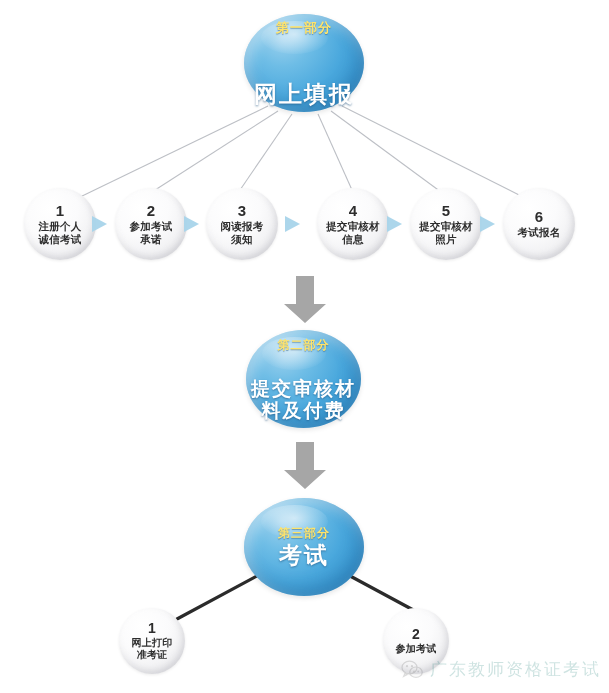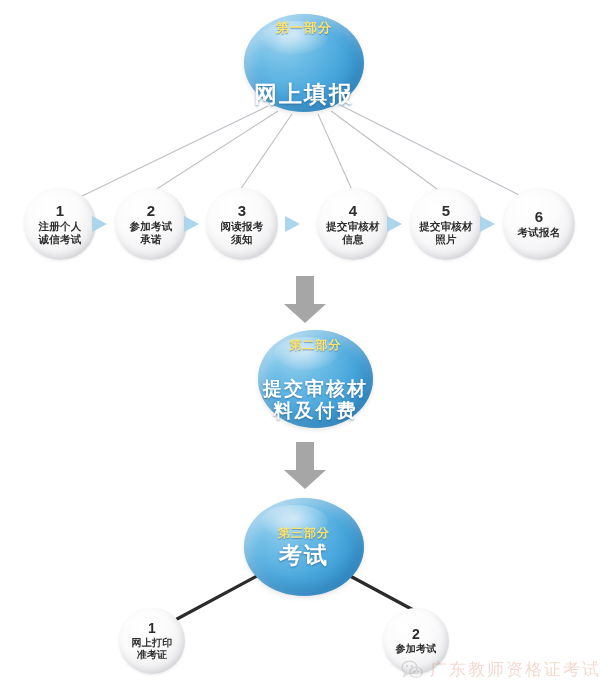--- a/index.html
+++ b/index.html
@@ -68,21 +68,21 @@
     line-height: 1.12;
     text-shadow: 0 1px 2px rgba(30,80,125,0.60);
     position: relative;
     z-index: 2;
   }
 
   #sphere-1 { left: 244px; top: 14px;  width: 120px; height: 98px; }
   #sphere-1 .sphere-sub   { font-size: 13px; margin-bottom: 1px; }
   #sphere-1 .sphere-title { font-size: 23px; margin-top: 44px; }
 
-  #sphere-2 { left: 258px; top: 330px; width: 115px; height: 98px; gap: 23px; }
+  #sphere-2 { left: 246px; top: 330px; width: 115px; height: 98px; gap: 23px; }
   #sphere-2 .sphere-sub   { font-size: 12px; margin-bottom: 1px; }
   #sphere-2 .sphere-title { font-size: 19px; }
 
   #sphere-3 { left: 244px; top: 498px; width: 120px; height: 98px; }
   #sphere-3 .sphere-sub   { font-size: 12px; margin-bottom: 1px; }
   #sphere-3 .sphere-title { font-size: 23px; }
 
   
   .step {
     position: absolute;
@@ -147,21 +147,21 @@
     right: 8px;
     bottom: 12px;
     display: flex;
     align-items: center;
     gap: 7px;
     opacity: 0.20;
     z-index: 7;
   }
   #watermark .wm-text {
     font-size: 17px;
-    color: #c2410c;
+    color: #0f766e;
     letter-spacing: 2px;
     white-space: nowrap;
   }
 </style>
 </head>
 <body>
 
 <div id="canvas">
 
   <svg id="wires" viewBox="0 0 609 693" width="609" height="693">

